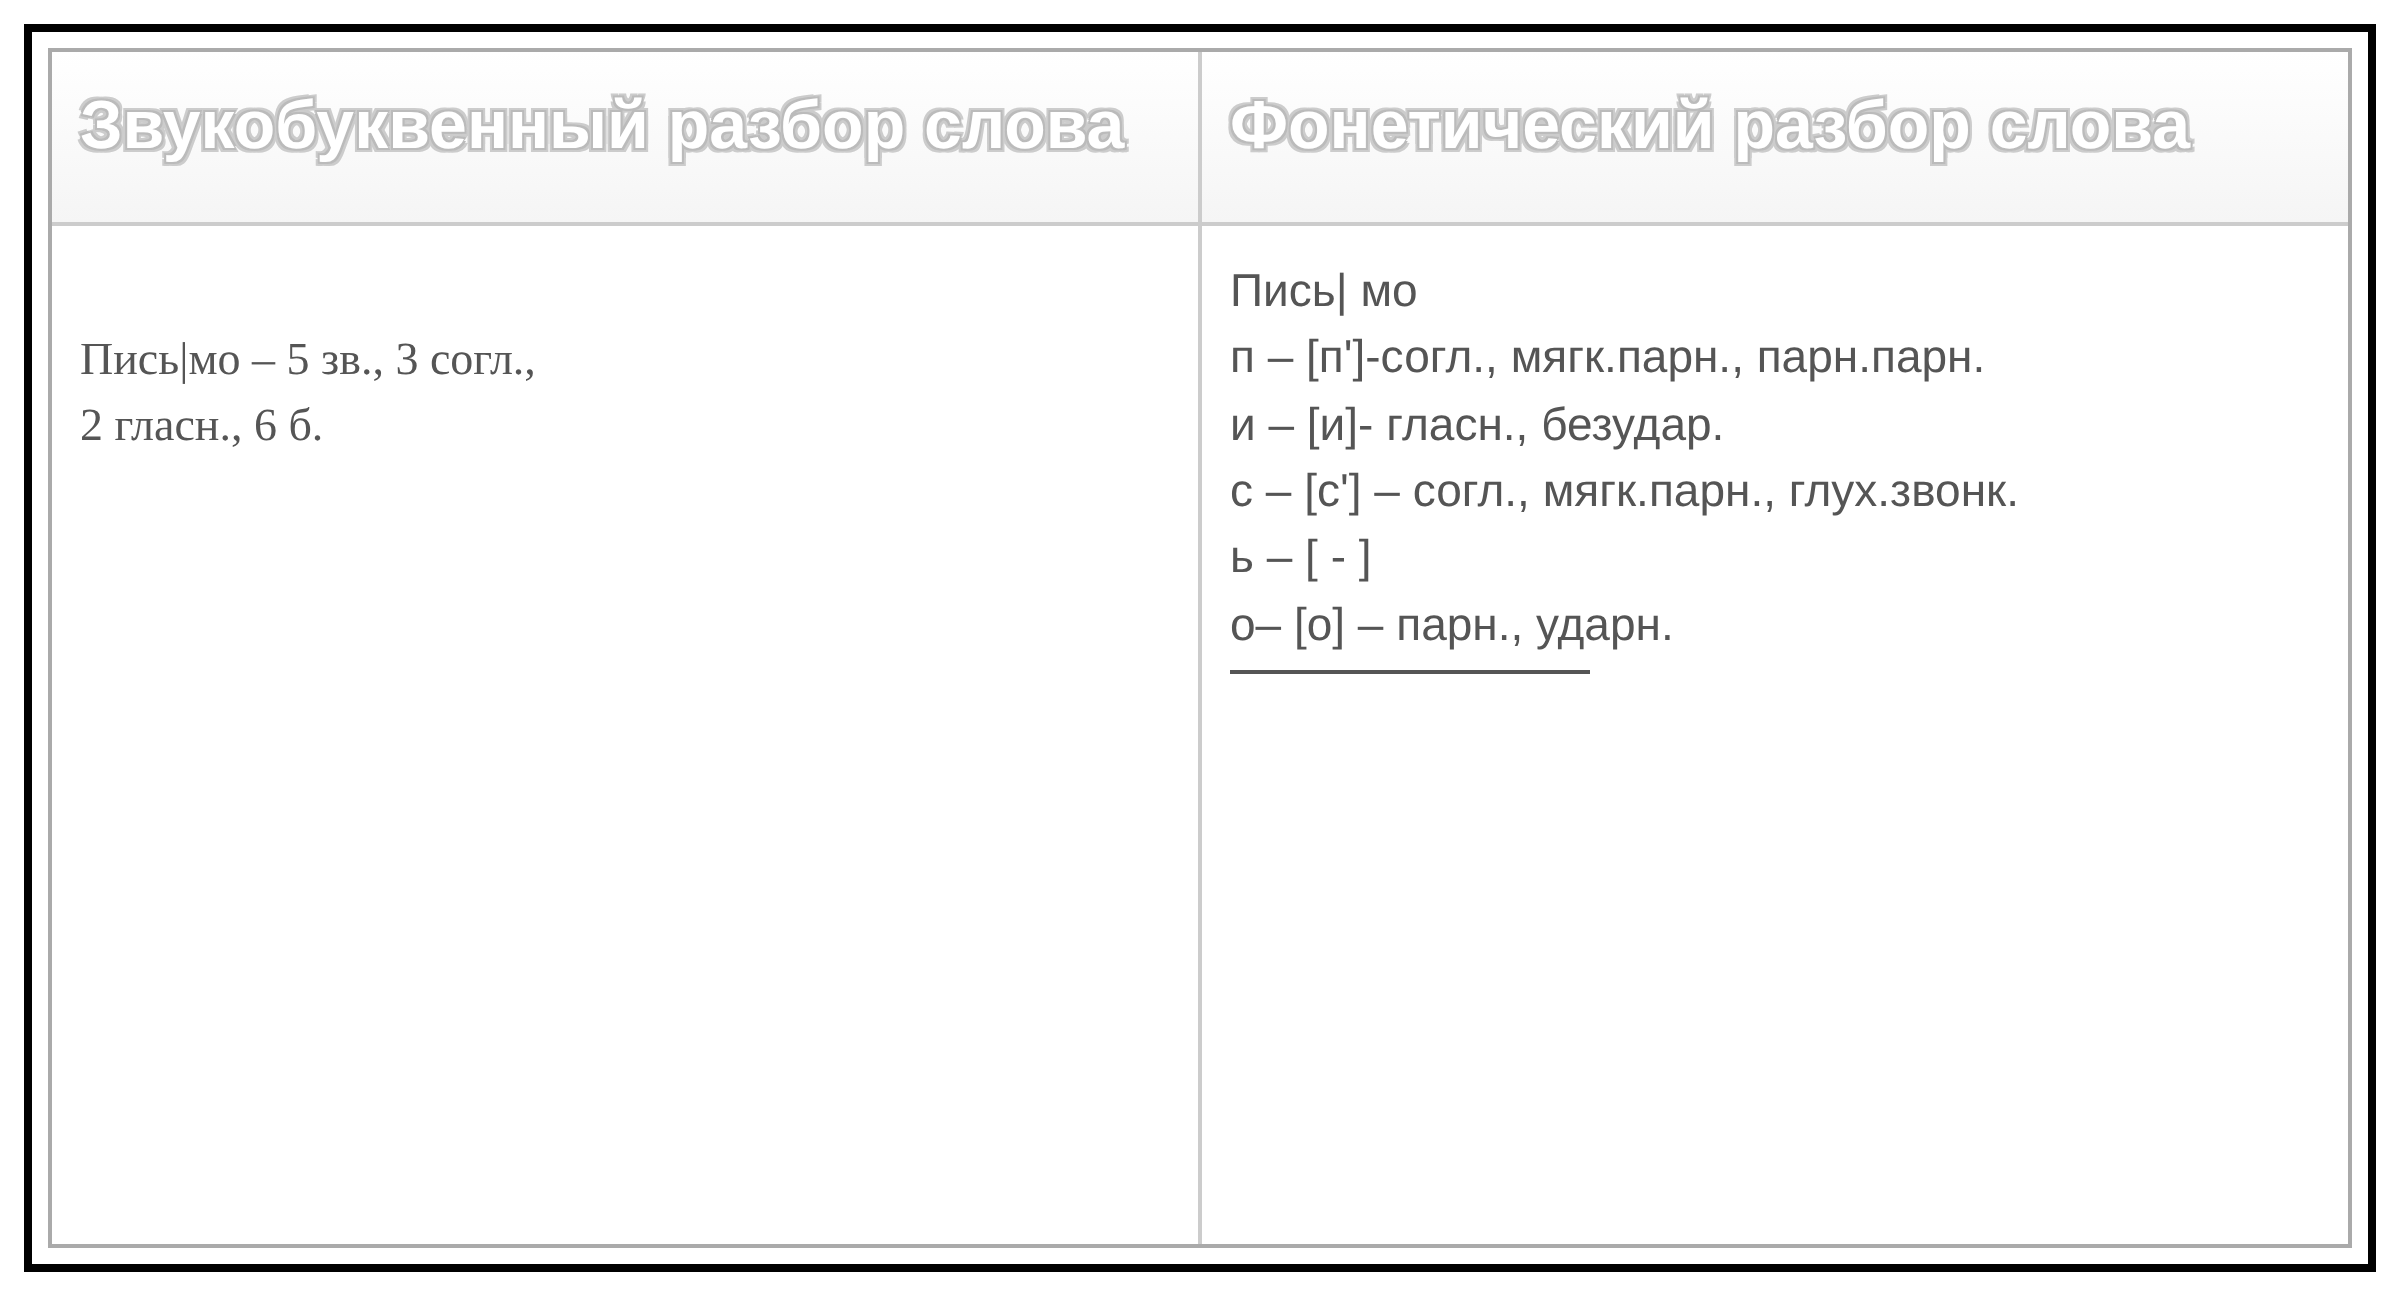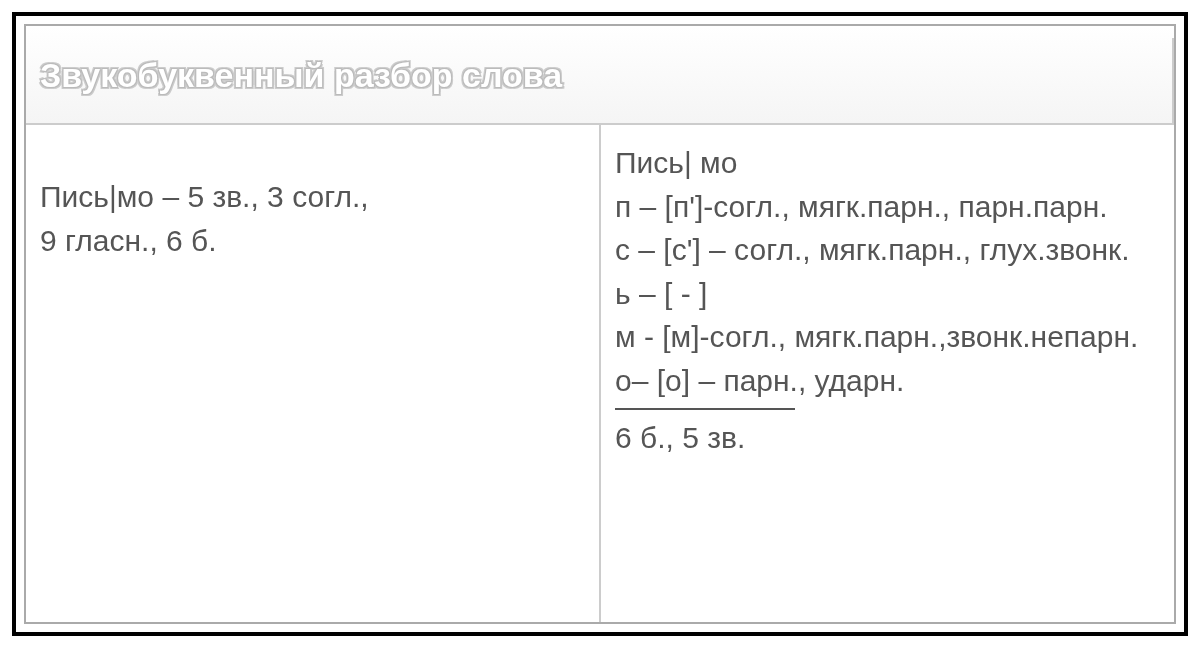--- a/index.html
+++ b/index.html
@@ -44,65 +44,65 @@
         -1px 1px 0 #bbb,
         1px 1px 0 #bbb,
         -2px -2px 0 #ccc,
         2px -2px 0 #ccc,
         -2px 2px 0 #ccc,
         2px 2px 0 #ccc;
       line-height: 1.15;
     }
     .header-cell:first-child {
       border-right: 2px solid #ccc;
-      margin-top: 12px;
     }
     .body-row {
       display: flex;
       flex: 1;
     }
     .body-cell {
       flex: 1;
       padding: 16px 14px;
-      font-size: 30px;
+      font-size: 23px;
       color: #555;
       line-height: 1.45;
     }
     .body-cell:first-child {
       border-right: 2px solid #ccc;
       padding-top: 50px;
+      font-family: Liberation Serif, serif;
     }
     .divider-line {
       border: none;
       border-top: 2px solid #555;
       width: 180px;
       margin: 6px 0;
     }
     .analysis-line {
       white-space: nowrap;
     }
   </style>
 </head>
 <body>
 
 <div class="outer-frame">
   <div class="inner-table">
     <div class="header-row">
       <div class="header-cell">Звукобуквенный разбор слова</div>
+      <div class="header-cell">Фонетический разбор слова</div>
     </div>
     <div class="body-row">
       <div class="body-cell">
         <div>Пись|мо – 5 зв., 3 согл.,</div>
-        <div>9   гласн., 6 б.</div>
+        <div>2   гласн., 6 б.</div>
       </div>
       <div class="body-cell">
         <div class="analysis-line">Пись| мо</div>
         <div class="analysis-line">п – [п']-согл., мягк.парн., парн.парн.</div>
+        <div class="analysis-line">и – [и]- гласн., безудар.</div>
         <div class="analysis-line">с – [с'] – согл., мягк.парн., глух.звонк.</div>
         <div class="analysis-line">ь – [ - ]</div>
-        <div class="analysis-line">м - [м]-согл., мягк.парн.,звонк.непарн.</div>
         <div class="analysis-line">о– [о] – парн., ударн.</div>
         <hr class="divider-line">
-        <div>6 б., 5 зв.</div>
       </div>
     </div>
   </div>
 </div>
 
 </body></html>

